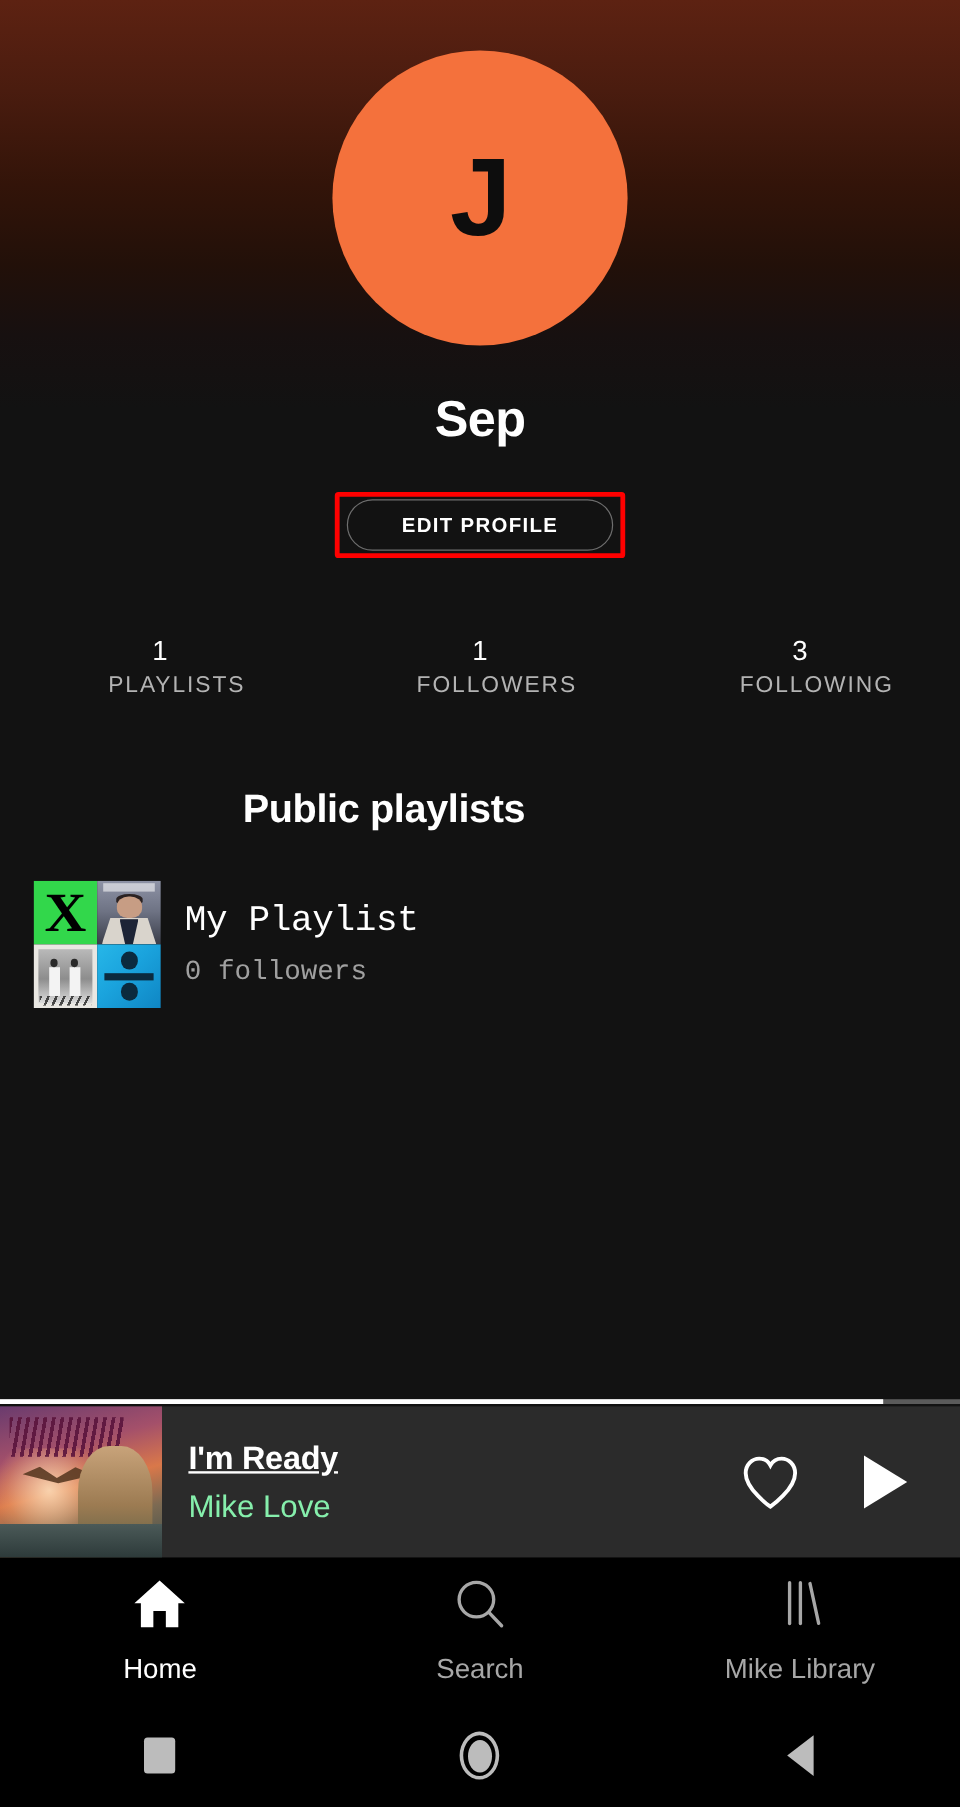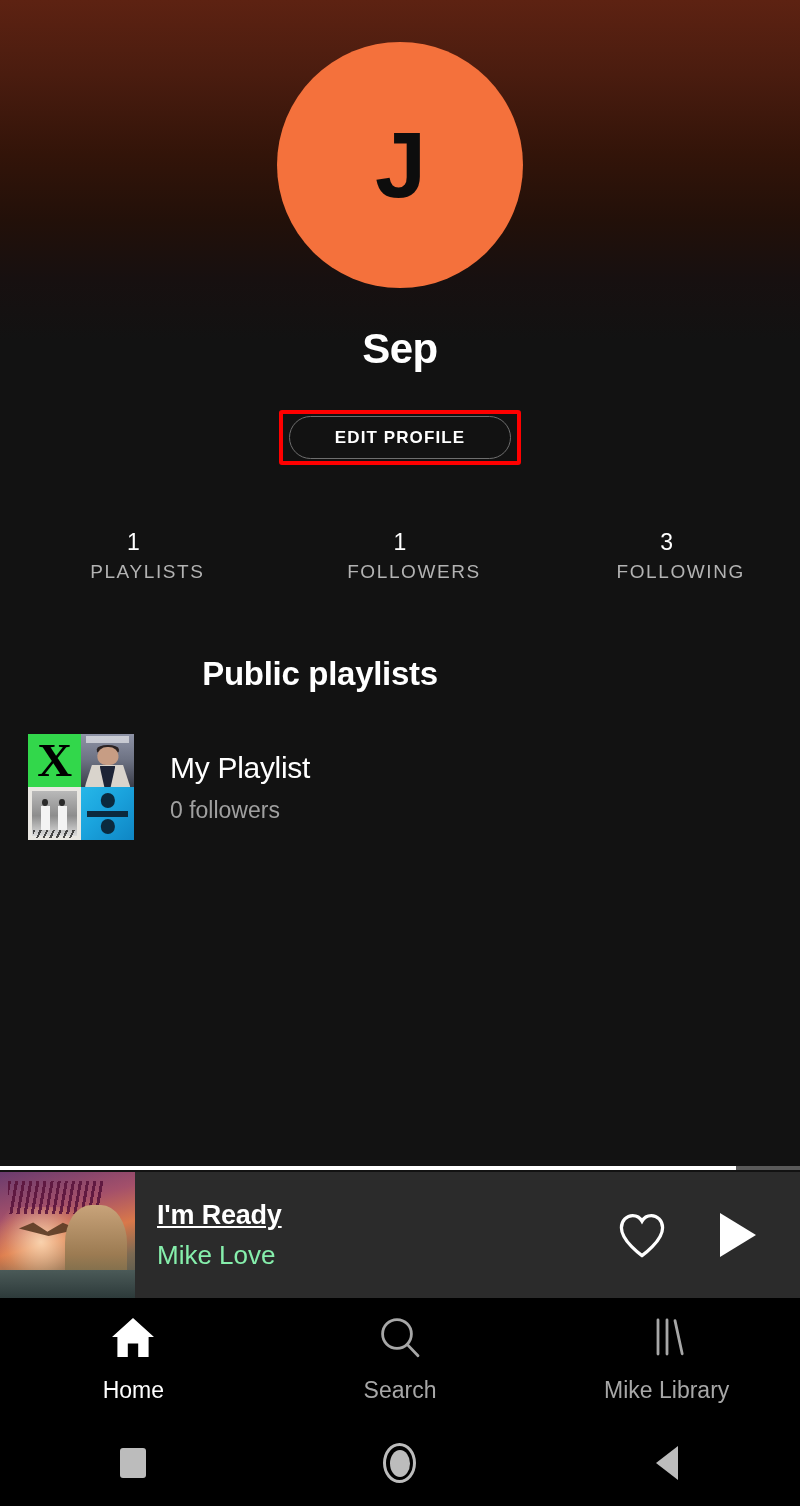--- a/index.html
+++ b/index.html
@@ -181,21 +181,21 @@
     background:#0b2a3e;
   }
   .cv-div .dot-t { top:12%; }
   .cv-div .dot-b { bottom:12%; }
   .cv-div .bar {
     position:absolute; left:12%; top:46%;
     width:76%; height:10%;
     background:#0b2a3e;
   }
 
-  .playlist-text { margin-left:36px; }
+  .playlist-text { margin-left:20px;font-family:Liberation Mono, monospace; }
   .playlist-name {
     font-size:30px; color:#ffffff; font-weight:400;
     letter-spacing:-0.3px;
   }
   .playlist-sub {
     font-size:23px; color:#a0a0a0; margin-top:12px;
   }
 
   
   .now-playing {

